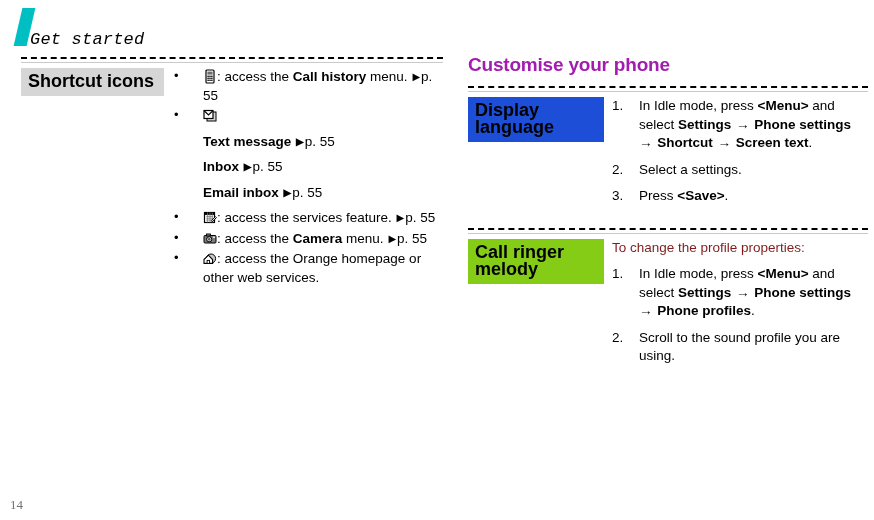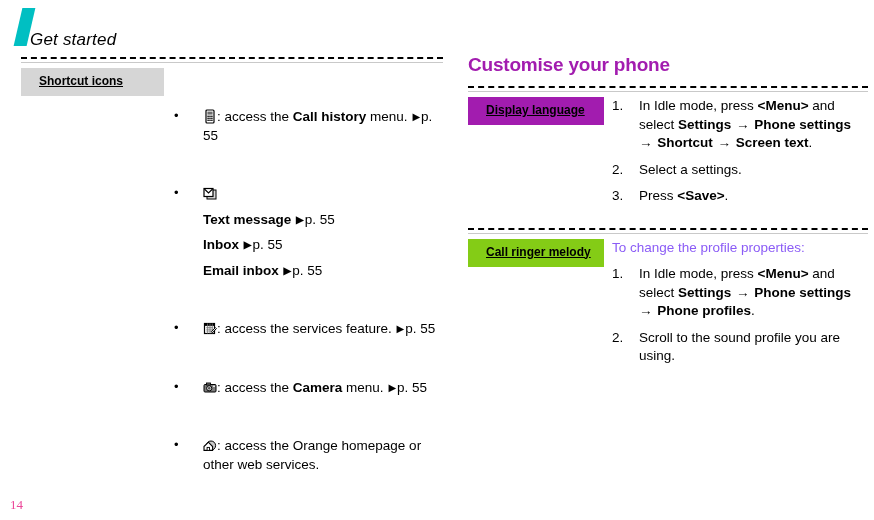--- a/index.html
+++ b/index.html
@@ -29,21 +29,21 @@
     top: 8px;
     width: 13px;
     height: 38px;
     background: #00bfc2;
     transform: skewX(-13deg);
   }
   .chapter-title {
     position: absolute;
     left: 30px;
     top: 30px;
-    font-family: Liberation Sans, sans-serif;
+    font-family: Liberation Mono, monospace;
     font-style: italic;
     font-size: 17px;
     letter-spacing: 0.2px;
     color: #000;
     white-space: nowrap;
   }
 
   
   #columns {
     position: absolute;
@@ -86,51 +86,49 @@
   }
 
   
   .row {
     display: flex;
     align-items: flex-start;
     margin-top: 5px;
   }
   .label-chip {
     flex: 0 0 auto;
-    font-size: 12px;
+    font-size: 18px;
     font-weight: bold;
     line-height: 17px;
-    padding: 5px 7px 6px 18px;
+    padding: 5px 7px 6px 7px;
     box-sizing: border-box;
     white-space: pre-line;
-    text-decoration: underline;
   }
   #col-left  .label-chip { width: 143px; background: #d6d6d6; }
   #col-right .label-chip { width: 136px; }
-  .chip-cyan { background: #a21caf; }
+  .chip-cyan { background: #1d4ed8; }
   .chip-gray { background: #84cc16; }
 
   .row-content {
     flex: 1 1 auto;
     padding-left: 8px;
     font-size: 13.5px;
     line-height: 18.5px;
   }
 
   
   ul.bullets {
     list-style: none;
     margin: 0;
     padding: 0;
   }
   ul.bullets > li {
     position: relative;
     padding-left: 31px;
     margin-bottom: 2px;
-    margin-top: 40px;
   }
   ul.bullets > li::before {
     content: "\2022";
     position: absolute;
     left: 2px;
     top: -1px;
     font-size: 13px;
     line-height: 18.5px;
   }
 
@@ -165,21 +163,21 @@
   }
   .tri {
     font-size: 10px;
     vertical-align: 1px;
     padding: 0 1px;
   }
   b, strong { font-weight: bold; }
   .arrow { font-weight: bold; padding: 0 1px; }
   .note-text { margin: 0 0 10px 0; }
   .cyan-lead {
-    color: #8b5cf6;
+    color: #7f1d1d;
     margin: 0 0 8px 0;
   }
 
   
   .ico {
     display: inline-block;
     width: 14px;
     height: 15px;
     vertical-align: -3px;
     margin-right: 0px;
@@ -187,21 +185,21 @@
   }
   .ico svg { display: block; }
 
   
   #page-number {
     position: absolute;
     left: 10px;
     top: 497px;
     font-family: "Liberation Serif", serif;
     font-size: 13px;
-    color: #ec4899;
+    color: #737373;
   }
 </style>
 </head>
 <body>
 
 <div id="page-header">
   <div class="accent-bar"></div>
   <div class="chapter-title">Get started</div>
 </div>
 

